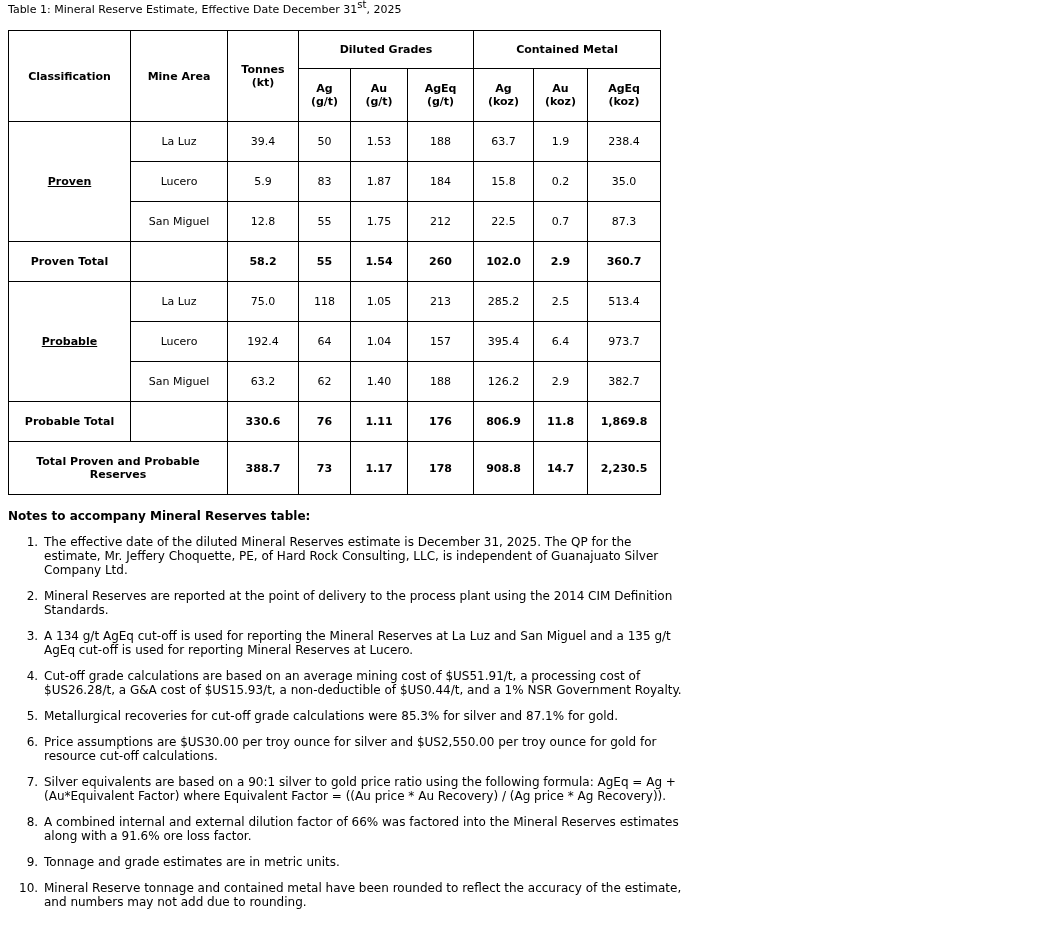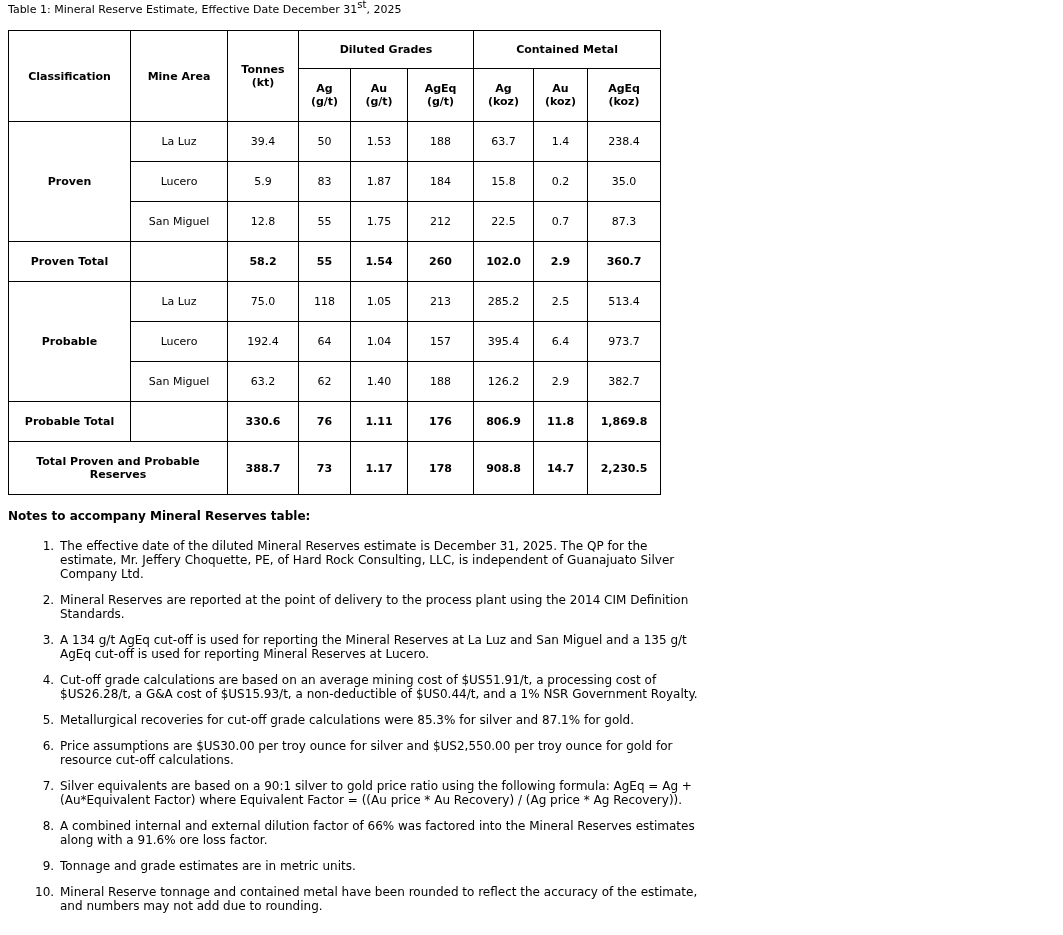--- a/index.html
+++ b/index.html
@@ -43,20 +43,21 @@
   tr.hrow-sub { height: 53px; }
   tr.data-row { height: 40px; }
   tr.total-row { height: 40px; }
   tr.grand-row { height: 53px; }
   td.hc { font-weight: bold; }
   td.class-span {
     text-align: left;
     font-weight: bold;
     vertical-align: top;
     padding: 12px 4px 2px 6px;
+    text-decoration: underline;
   }
   td.mine-cell {
     text-align: left;
     padding-left: 6px;
   }
   td.total-label {
     text-align: left;
     font-weight: bold;
     padding-left: 6px;
   }
@@ -64,21 +65,21 @@
   .notes {
     margin-top: 14px;
     font-size: 12px;
   }
   .notes-heading {
     font-weight: bold;
     line-height: 14px;
     margin: 0 0 12px 0;
   }
   ol.notes-list {
-    margin: 16px;
+    margin: 0;
     padding: 0 0 0 34px;
     width: 676px;
   }
   ol.notes-list li {
     line-height: 14px;
     margin: 0 0 12px 0;
     padding-left: 2px;
   }
 </style>
 </head>
@@ -141,21 +142,21 @@
     </tr>
 
     <tr class="data-row">
       <td class="class-span" rowspan="3">Proven</td>
       <td class="mine-cell">La Luz</td>
       <td>39.4</td>
       <td>50</td>
       <td>1.53</td>
       <td>188</td>
       <td>63.7</td>
-      <td>1.4</td>
+      <td>1.9</td>
       <td>238.4</td>
     </tr>
     <tr class="data-row">
       <td class="mine-cell">Lucero</td>
       <td>5.9</td>
       <td>83</td>
       <td>1.87</td>
       <td>184</td>
       <td>15.8</td>
       <td>0.2</td>

